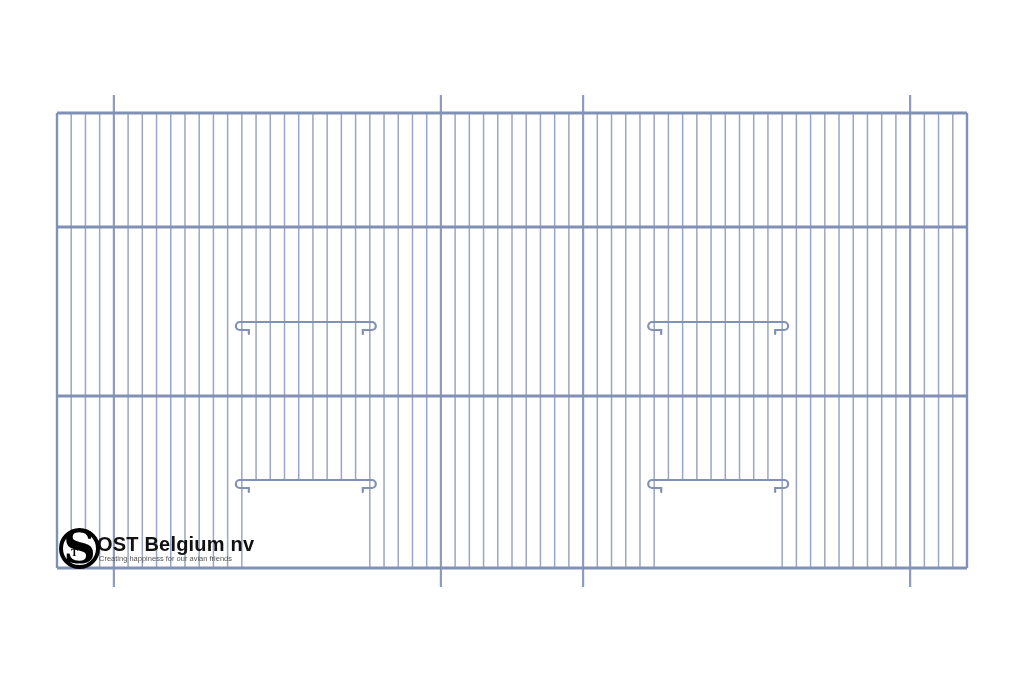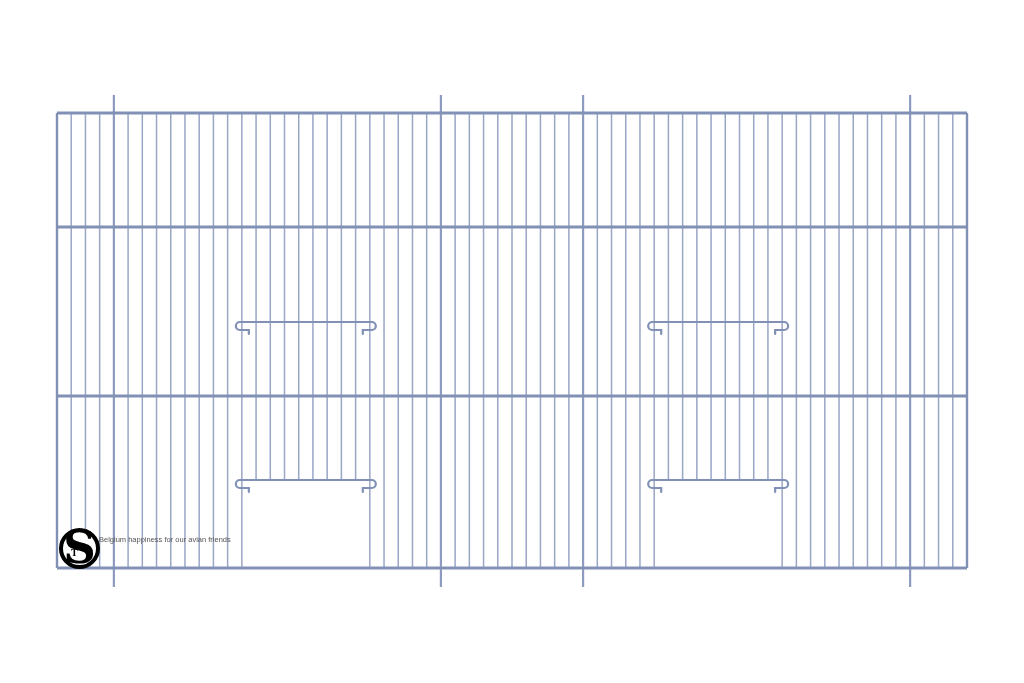--- a/index.html
+++ b/index.html
@@ -169,17 +169,18 @@
         <path d="M 661.1875 492 L 661.1875 488 L 652.1875 488 A 4 4 0 0 1 652.1875 480 L 784.15625 480 A 4 4 0 0 1 784.15625 488 L 775.15625 488 L 775.15625 492" fill="none" stroke="#8191b5" stroke-width="2.2" stroke-linecap="round"></path>
       </g>
     </svg>
 
   <div class="logo">
     <div class="logo-mark" style="border-color: rgb(0, 0, 0);">
       <span class="mono-s" style="color: rgb(0, 0, 0);">S</span>
       <span class="mono-t" style="color: rgb(0, 0, 0);">T</span>
     </div>
     <div class="logo-text">
-      <div class="tagline" style="color: rgb(85, 85, 85);">Belgium happiness for our avian friends</div>
+      <div class="company" style="color: rgb(17, 17, 17);">OST Belgium nv</div>
+      <div class="tagline" style="color: rgb(85, 85, 85);">Creating happiness for our avian friends</div>
     </div>
   </div>
 
 </div>
 
 </body></html>

